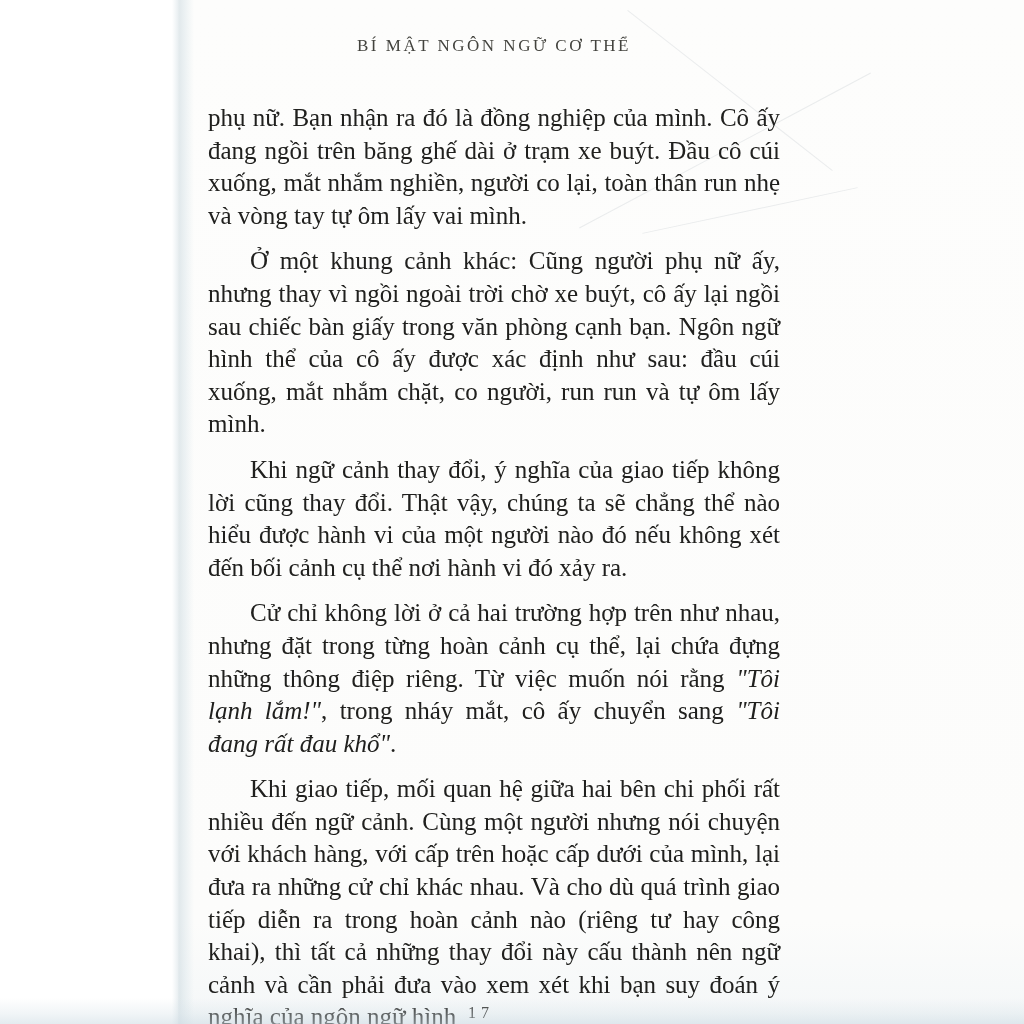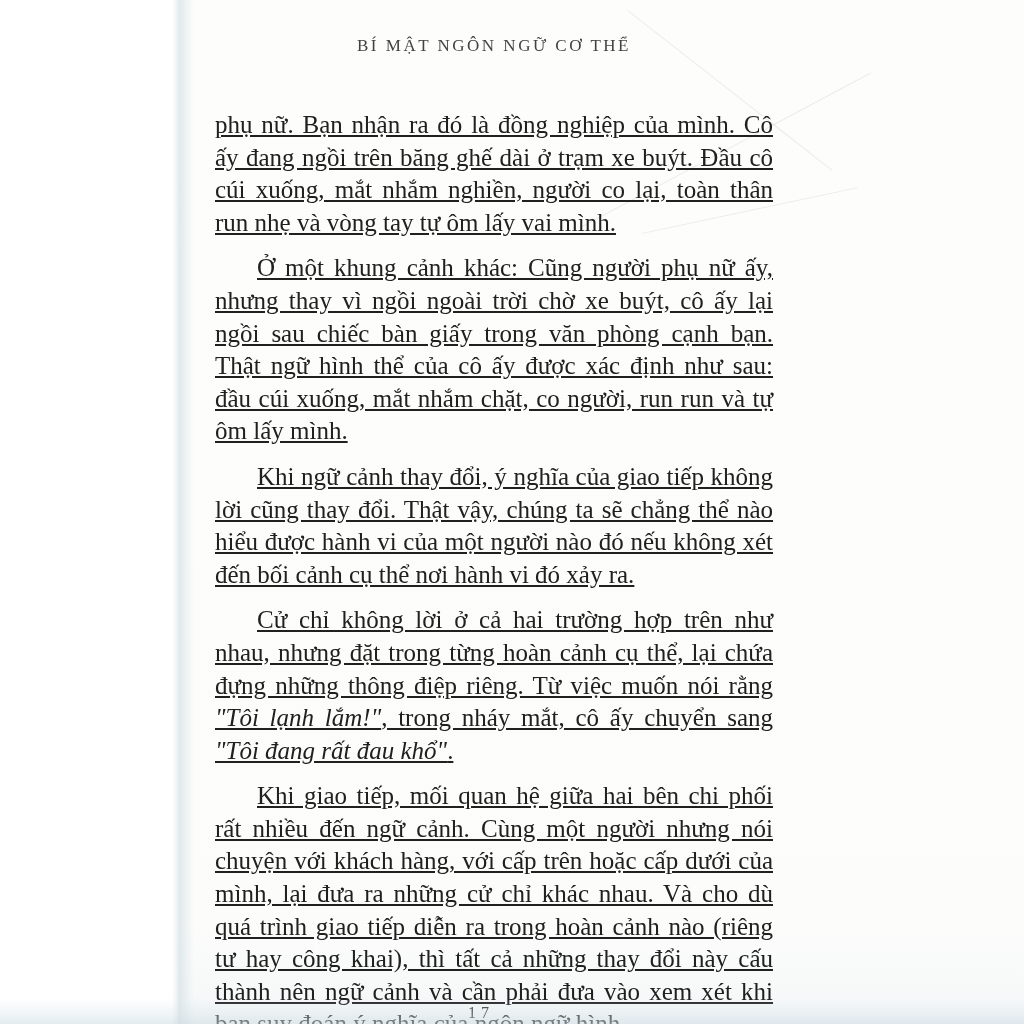--- a/index.html
+++ b/index.html
@@ -84,23 +84,22 @@
     position: absolute;
     left: 208px;
     top: 102px;
     width: 572px;
     font-size: 25px;
     line-height: 32.6px;
     color: #20201e;
     text-align: justify;
   }
   .body-text p {
-    margin: 7px;
+    margin: 0;
     text-indent: 42px;
-    text-decoration: underline;
   }
   .body-text p + p {
     margin-top: 13px;
   }
   .body-text p.no-indent {
     text-indent: 0;
   }
   .body-text i {
     font-style: italic;
   }
@@ -125,21 +124,21 @@
   <div class="crease crease-1"></div>
   <div class="crease crease-2"></div>
   <div class="crease crease-3"></div>
 
   <div class="running-head">BÍ MẬT NGÔN NGỮ CƠ THỂ</div>
 
   <div class="body-text">
 
     <p class="no-indent">phụ nữ. Bạn nhận ra đó là đồng nghiệp của mình. Cô ấy đang ngồi trên băng ghế dài ở trạm xe buýt. Đầu cô cúi xuống, mắt nhắm nghiền, người co lại, toàn thân run nhẹ và vòng tay tự ôm lấy vai mình.</p>
 
-    <p>Ở một khung cảnh khác: Cũng người phụ nữ ấy, nhưng thay vì ngồi ngoài trời chờ xe buýt, cô ấy lại ngồi sau chiếc bàn giấy trong văn phòng cạnh bạn. Thật ngữ hình thể của cô ấy được xác định như sau: đầu cúi xuống, mắt nhắm chặt, co người, run run và tự ôm lấy mình.</p>
+    <p>Ở một khung cảnh khác: Cũng người phụ nữ ấy, nhưng thay vì ngồi ngoài trời chờ xe buýt, cô ấy lại ngồi sau chiếc bàn giấy trong văn phòng cạnh bạn. Ngôn ngữ hình thể của cô ấy được xác định như sau: đầu cúi xuống, mắt nhắm chặt, co người, run run và tự ôm lấy mình.</p>
 
     <p>Khi ngữ cảnh thay đổi, ý nghĩa của giao tiếp không lời cũng thay đổi. Thật vậy, chúng ta sẽ chẳng thể nào hiểu được hành vi của một người nào đó nếu không xét đến bối cảnh cụ thể nơi hành vi đó xảy ra.</p>
 
     <p><span>Cử chỉ không lời ở cả hai trường hợp trên như nhau, nhưng đặt trong từng hoàn cảnh cụ thể, lại chứa đựng những thông điệp riêng. Từ việc muốn nói rằng </span><i>"Tôi lạnh lắm!"</i><span>, trong nháy mắt, cô ấy chuyển sang </span><i>"Tôi đang rất đau khổ"</i><span>.</span></p>
 
     <p>Khi giao tiếp, mối quan hệ giữa hai bên chi phối rất nhiều đến ngữ cảnh. Cùng một người nhưng nói chuyện với khách hàng, với cấp trên hoặc cấp dưới của mình, lại đưa ra những cử chỉ khác nhau. Và cho dù quá trình giao tiếp diễn ra trong hoàn cảnh nào (riêng tư hay công khai), thì tất cả những thay đổi này cấu thành nên ngữ cảnh và cần phải đưa vào xem xét khi bạn suy đoán ý nghĩa của ngôn ngữ hình</p>
 
   </div>
 
   <div class="folio">17</div>

